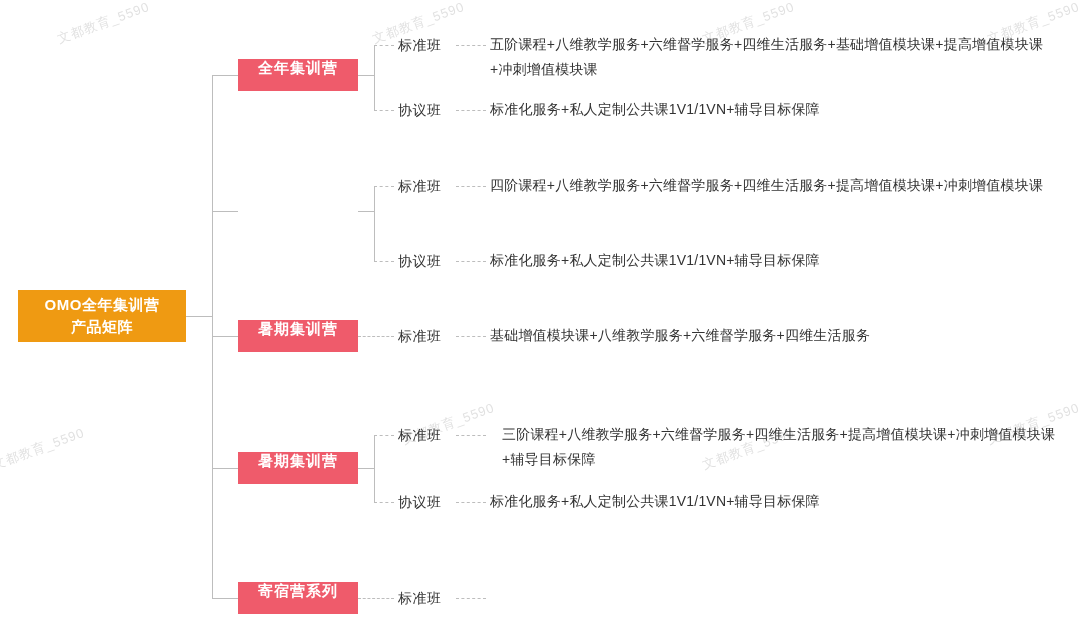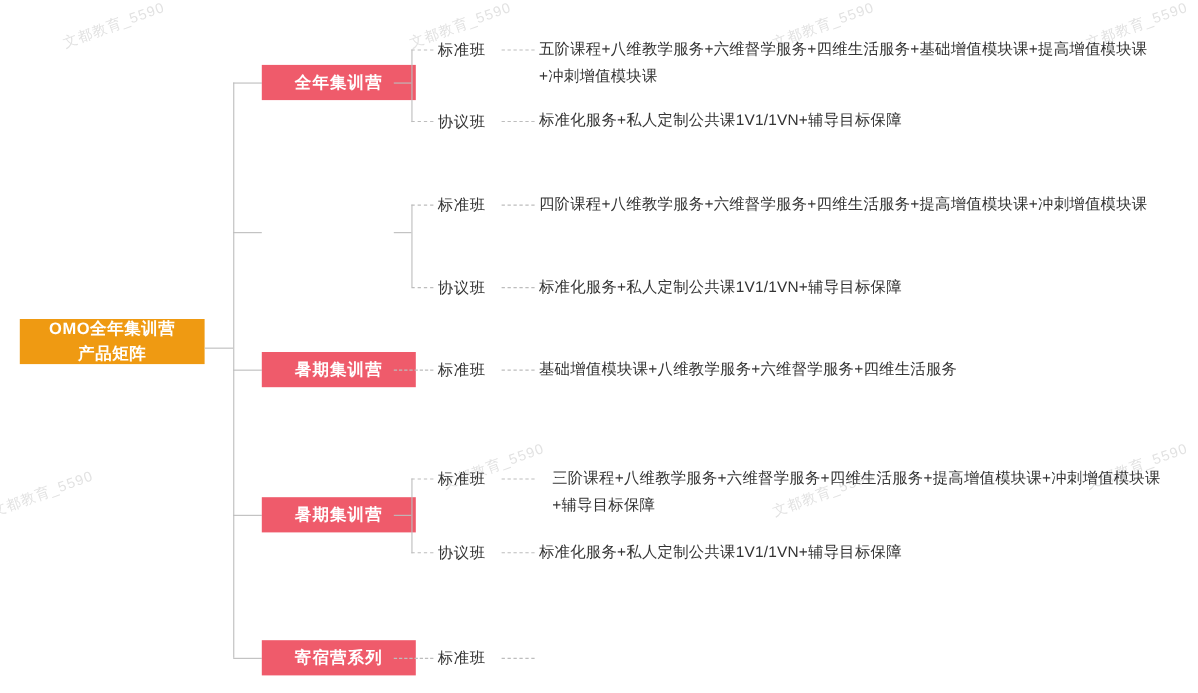--- a/index.html
+++ b/index.html
@@ -33,46 +33,45 @@
     pointer-events: none;
     font-family: "Liberation Sans", sans-serif;
   }
 
   
   .root-node {
     position: absolute;
     left: 18px;
     top: 290px;
     width: 168px;
-    height: 41px;
+    height: 52px;
     background: #ef9a12;
     color: #ffffff;
     font-size: 15px;
     font-weight: bold;
     line-height: 22px;
     text-align: center;
     display: flex;
     flex-direction: column;
     align-items: center;
     justify-content: center;
     letter-spacing: .5px;
   }
   .root-node span { display: block; }
 
   
   .cat-node {
     position: absolute;
-    width: 140px;
+    width: 120px;
     height: 32px;
     background: #ef5b6b;
     color: #ffffff;
     font-size: 15px;
     font-weight: bold;
     display: flex;
-    align-items: center;
     justify-content: center;
     letter-spacing: 1px;
   }
 
   
   .sub-label {
     position: absolute;
     font-size: 14px;
     color: #333333;
     white-space: nowrap;

